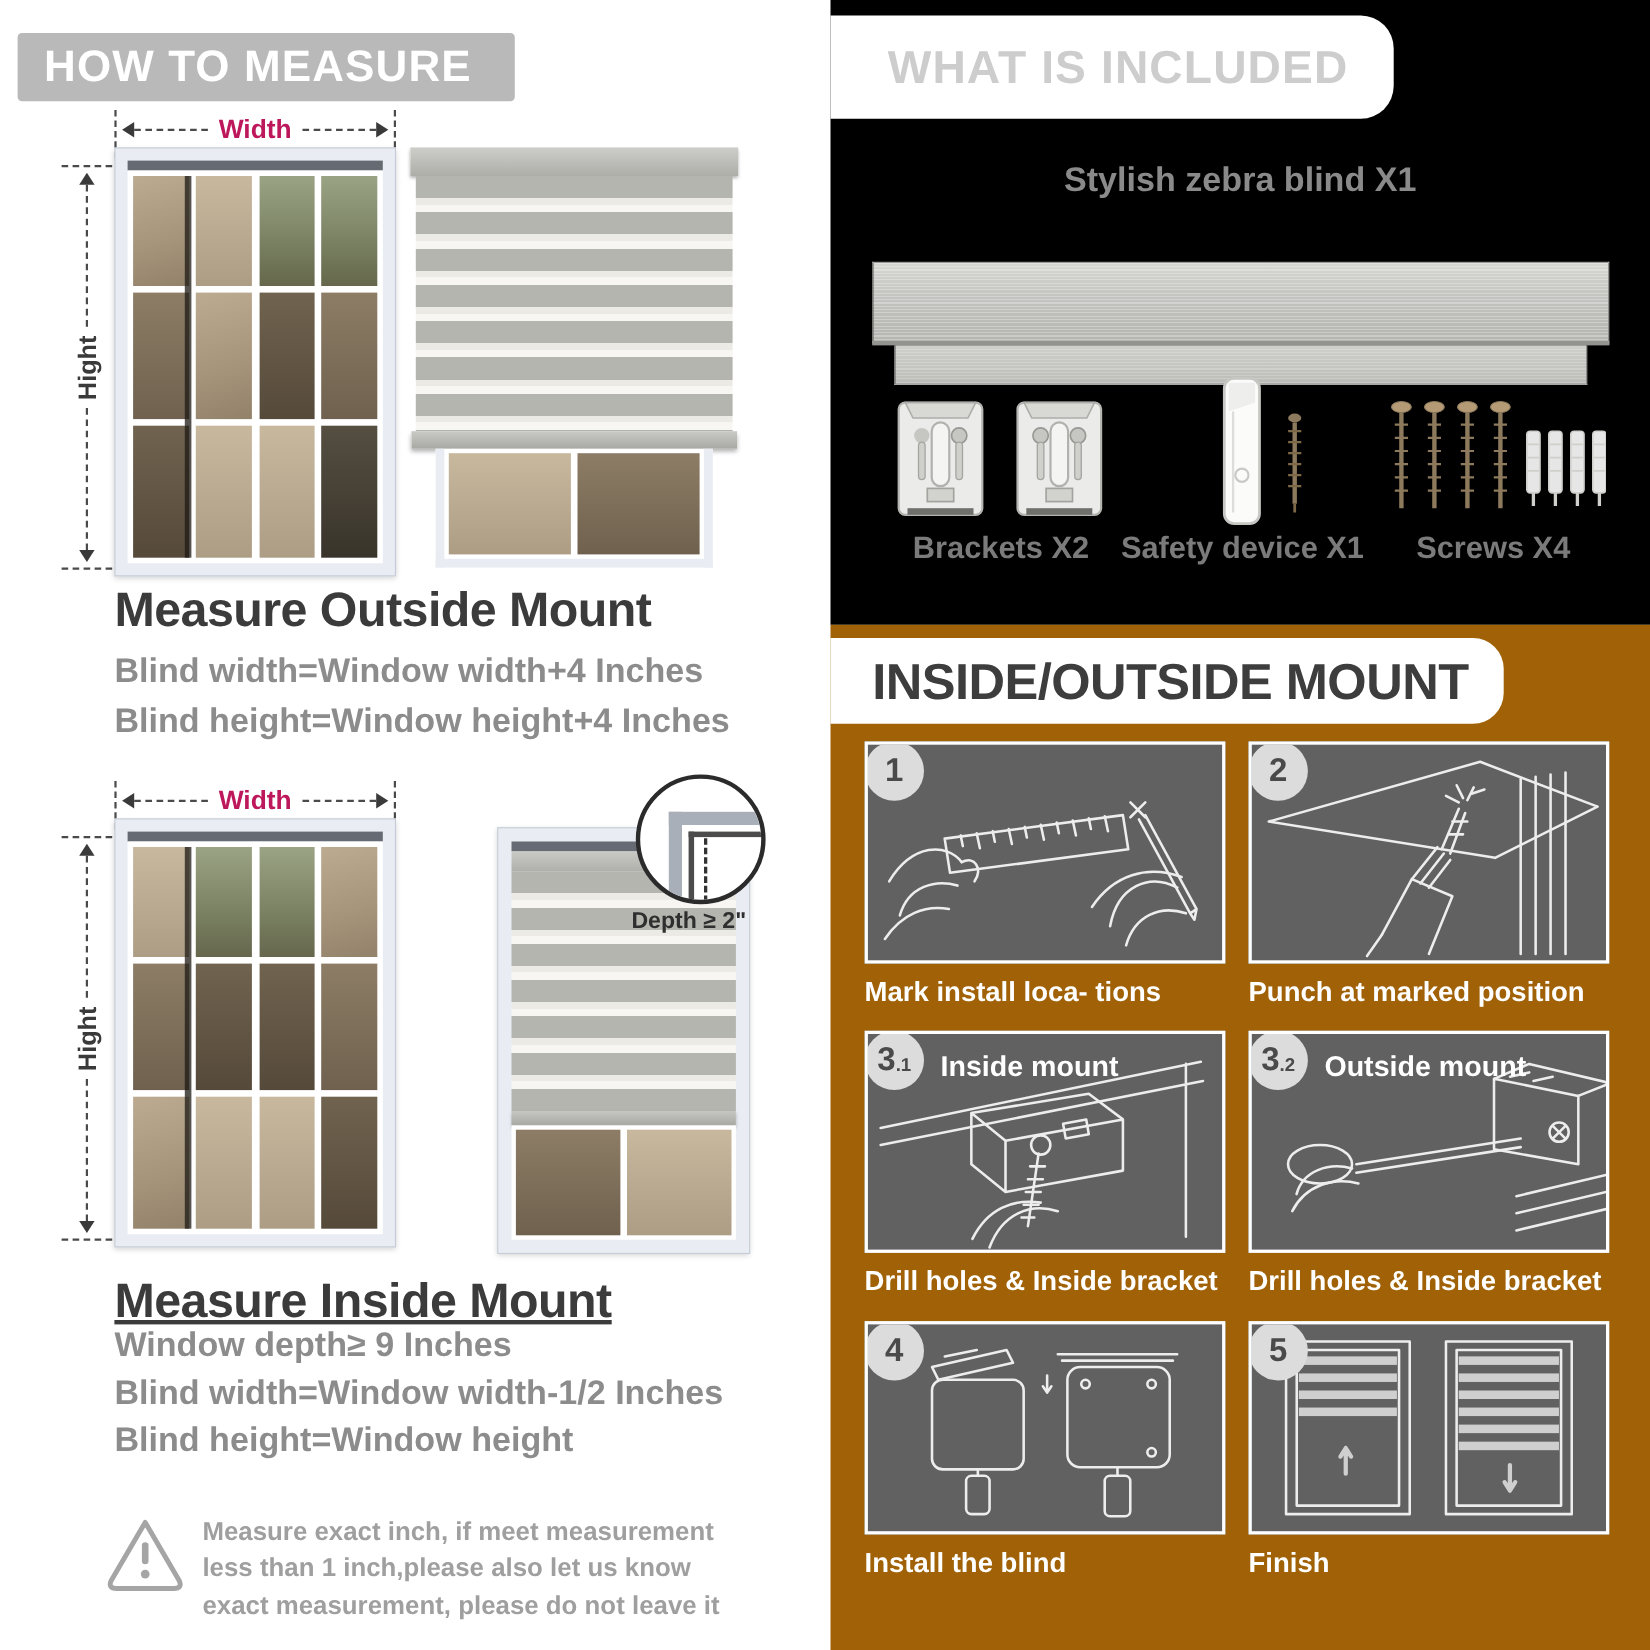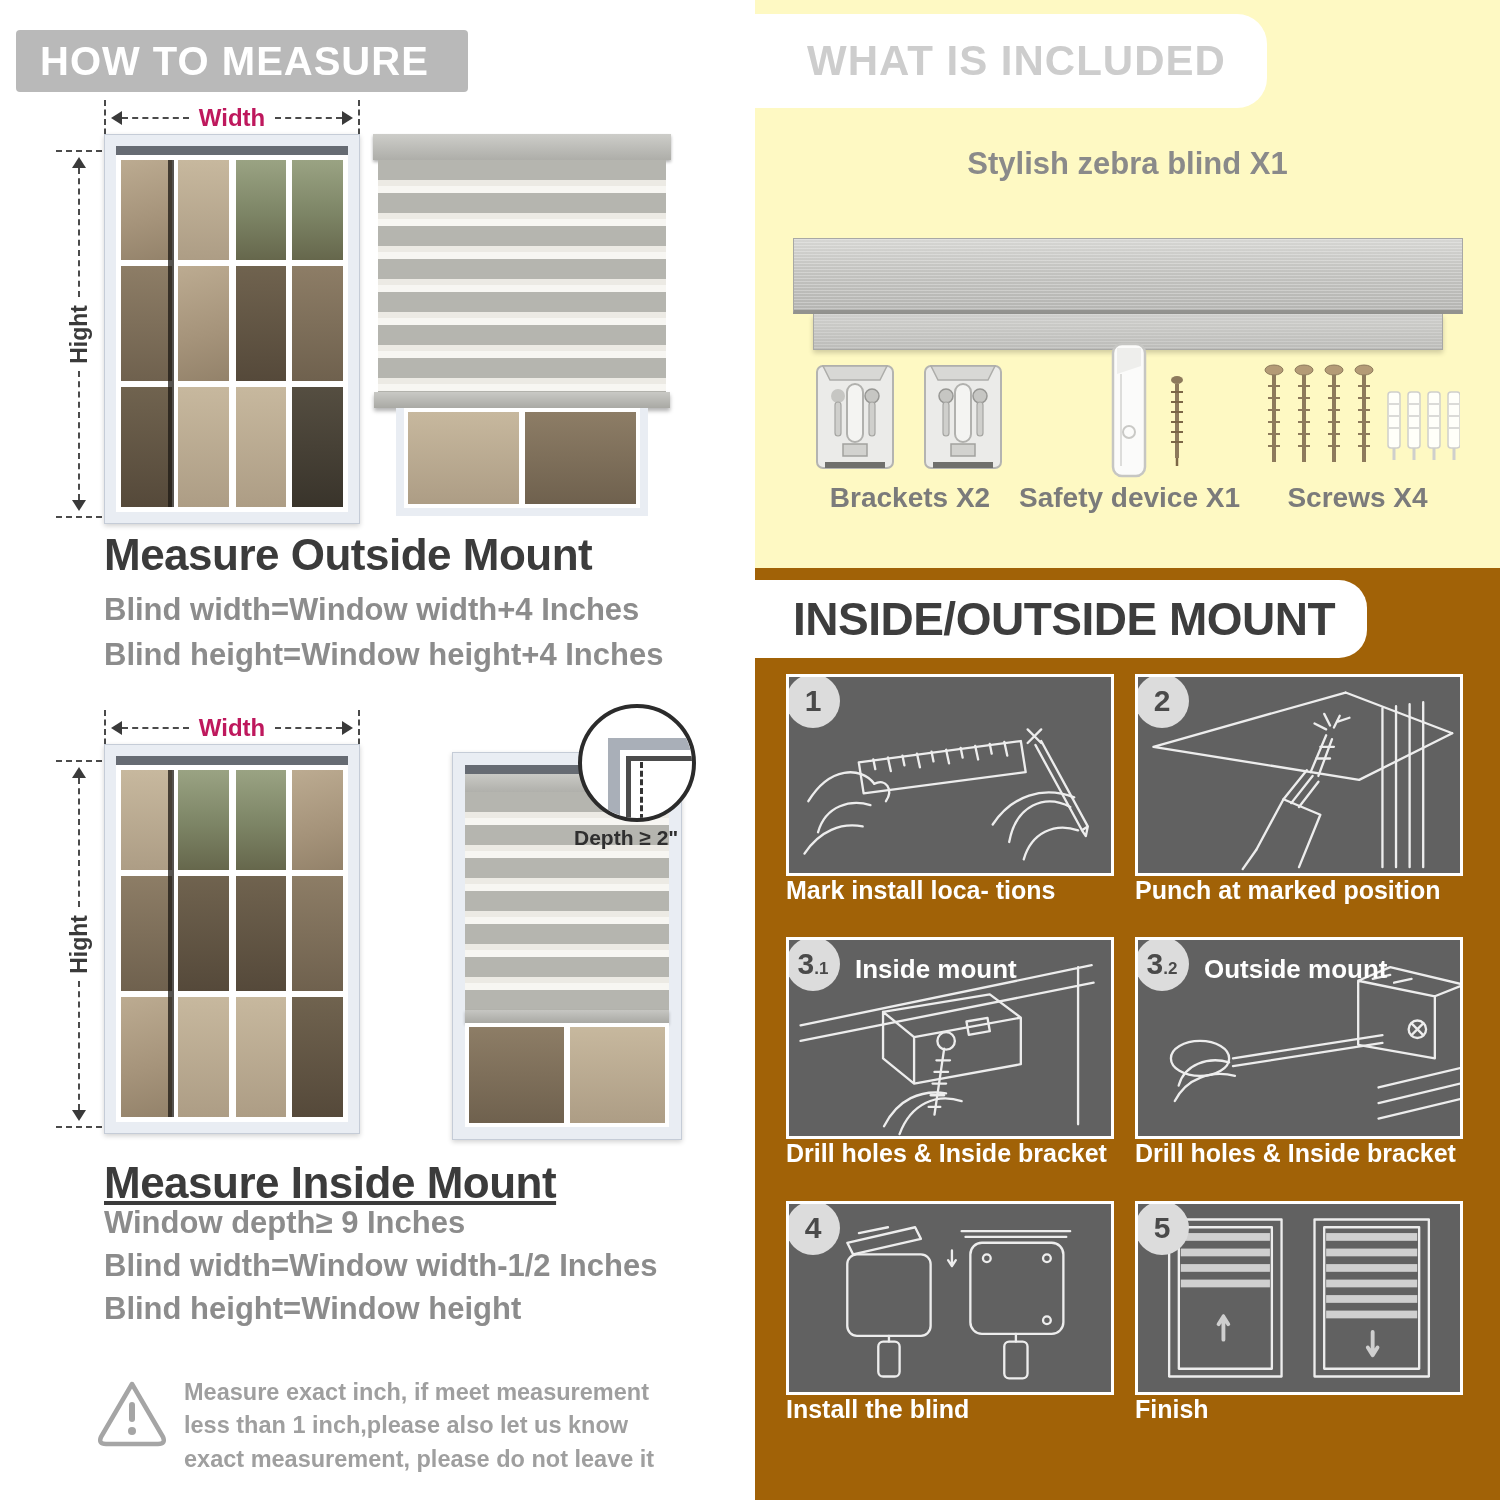--- a/index.html
+++ b/index.html
@@ -68,21 +68,21 @@
                 background:#fff;overflow:hidden;box-sizing:border-box;z-index:5;}
   .dc-l1{position:absolute;left:26px;top:30px;width:100px;height:100px;border-left:12px solid #a9afb8;border-top:12px solid #a9afb8;}
   .dc-l2{position:absolute;left:44px;top:48px;width:90px;height:90px;border-left:5px solid #4c4c4c;border-top:5px solid #4c4c4c;}
   .dc-dash{position:absolute;left:58px;top:54px;height:58px;border-left:3px dashed #333;}
   .depth-label{left:574px;top:826px;width:170px;font-size:21px;font-weight:700;color:#2f2f2f;}
 
   
   .warn-text{left:184px;top:1376px;width:488px;font-size:23.5px;font-weight:700;color:#9f9f9f;line-height:1.42;}
 
   
-  .right-light{left:755px;top:0;width:745px;height:568px;background:#fef9c3;}
+  .right-light{left:755px;top:0;width:745px;height:568px;background:#000000;}
   .wheader{left:0;top:14px;width:512px;height:94px;background:#fff;border-radius:0 30px 30px 0;
            color:#cdcdcd;font-size:42px;font-weight:800;letter-spacing:1px;line-height:94px;
            padding-left:52px;box-sizing:border-box;}
   .blind-title{left:0;top:146px;width:745px;text-align:center;font-size:31px;font-weight:700;color:#8a8a8a;}
   .bar-top{left:38px;top:238px;width:670px;height:76px;
     background:repeating-linear-gradient(180deg,rgba(255,255,255,.28) 0 1px,rgba(0,0,0,0) 1px 3px),
                linear-gradient(180deg,#d6d6d3 0%,#c3c3c0 45%,#b5b5b2 100%);
     border:1px solid #a8a8a5;border-bottom:4px solid #93938f;box-sizing:border-box;}
   .bar-bottom{left:58px;top:314px;width:630px;height:36px;
     background:repeating-linear-gradient(180deg,rgba(255,255,255,.2) 0 1px,rgba(0,0,0,0) 1px 3px),
@@ -95,21 +95,21 @@
            color:#3d3d3d;font-size:46px;font-weight:800;line-height:78px;padding-left:38px;
            box-sizing:border-box;letter-spacing:-0.5px;}
   .step{position:absolute;width:328px;margin:0;}
   .sbox{position:relative;height:202px;border:3px solid #fff;box-sizing:border-box;overflow:hidden;background:#616161;}
   .sbox.short{height:194px;}
   .sbox svg{position:absolute;inset:0;width:100%;height:100%;}
   .badge{position:absolute;top:-3px;left:-3px;width:54px;height:54px;border-radius:50%;background:#dcdcdc;
          display:flex;align-items:center;justify-content:center;color:#4a4a4a;font-weight:800;font-size:30px;z-index:2;}
   .badge .sub{font-size:17px;font-weight:800;margin-top:10px;}
   .stitle{position:absolute;left:66px;top:14px;font-size:26px;font-weight:700;color:#fff;z-index:2;}
-  .step figcaption{margin-top:0;font-size:25px;font-weight:700;color:#fff;}
+  .step figcaption{margin-top:12px;font-size:25px;font-weight:700;color:#fff;}
 </style>
 </head>
 <body>
 
 <div class="page">
 
   <section class="abs" style="left:0;top:0;width:755px;height:1500px;">
     <div class="abs lheader">
       <span>HOW TO MEASURE</span>
     </div>

